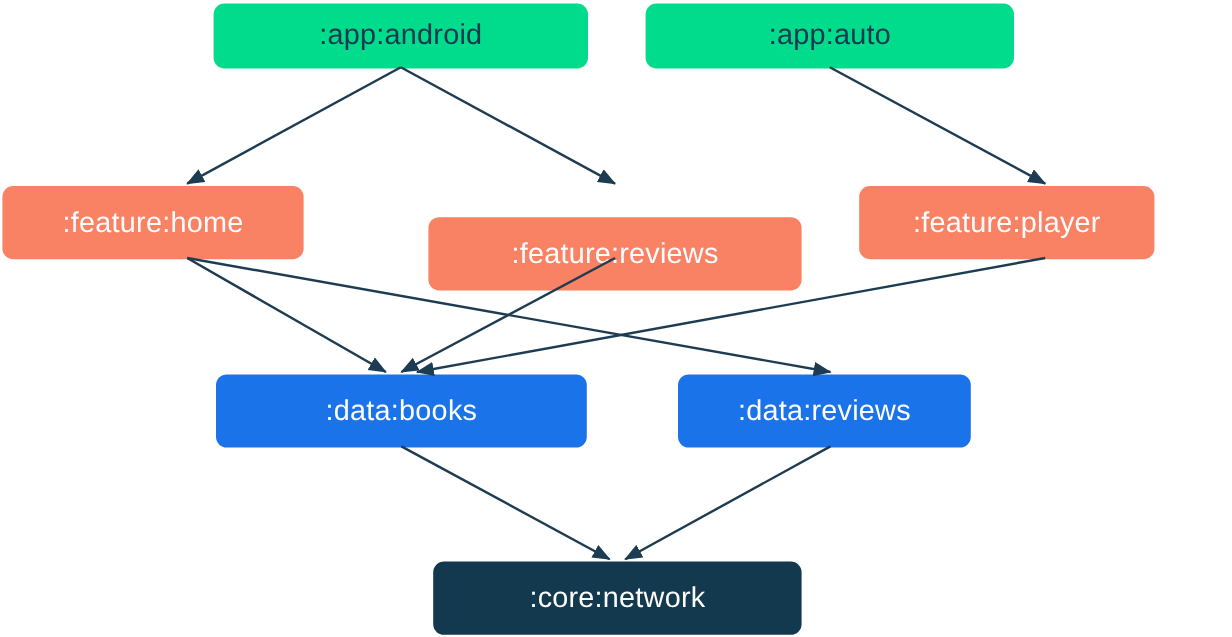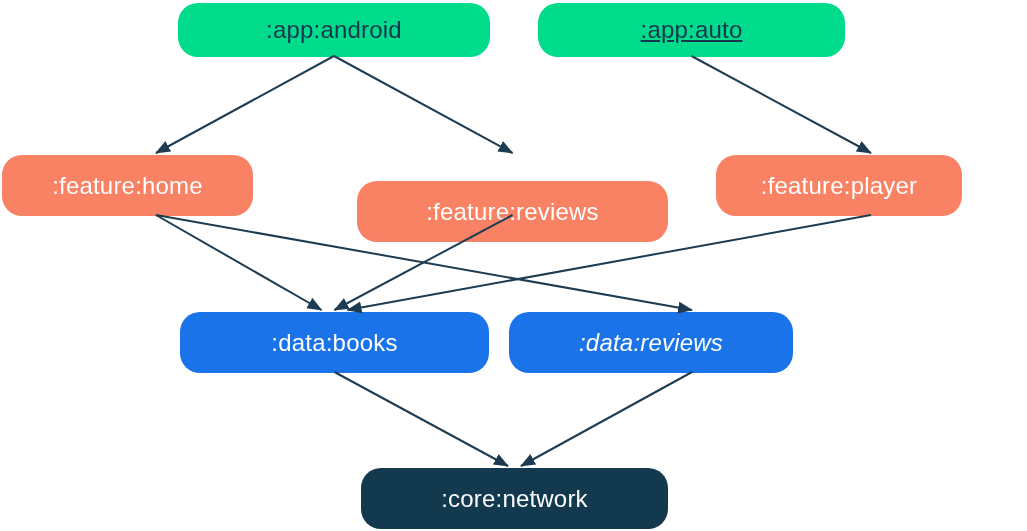--- a/index.html
+++ b/index.html
@@ -13,39 +13,39 @@
     width: 1027px;
     height: 531px;
     background: #ffffff;
     overflow: hidden;
   }
   .node {
     position: absolute;
     display: flex;
     align-items: center;
     justify-content: center;
-    border-radius: 20px;
+    border-radius: 9px;
     font-size: 24px;
     font-weight: 400;
     letter-spacing: 0.2px;
     z-index: 2;
     box-sizing: border-box;
   }
   .node-app     { background: var(--c-app, #00dc8b);     color: var(--c-text-dark, #16374f); }
   .node-feature { background: var(--c-feature, #f98164); color: var(--c-text-light, #fdfdfd); }
   .node-data    { background: var(--c-data, #1a73e8);    color: var(--c-text-light, #fdfdfd); }
   .node-core    { background: var(--c-core, #12394d);    color: var(--c-text-light, #fdfdfd); }
 
   #n-app-android     { left: 178px; top: 3px;   width: 312px; height: 54px; }
-  #n-app-auto        { left: 538px; top: 3px;   width: 307px; height: 54px; text-decoration: underline; }
+  #n-app-auto        { left: 538px; top: 3px;   width: 307px; height: 54px; }
   #n-feature-home    { left: 2px;   top: 155px; width: 251px; height: 61px; }
   #n-feature-reviews { left: 357px; top: 155px; width: 311px; height: 61px; margin-top: 26px; }
   #n-feature-player  { left: 716px; top: 155px; width: 246px; height: 61px; }
   #n-data-books      { left: 180px; top: 312px; width: 309px; height: 61px; }
-  #n-data-reviews    { left: 509px; top: 312px; width: 284px; height: 61px; font-style: italic; }
+  #n-data-reviews    { left: 565px; top: 312px; width: 244px; height: 61px; }
   #n-core-network    { left: 361px; top: 468px; width: 307px; height: 61px; }
 
   svg.edges {
     position: absolute;
     left: 0; top: 0;
     width: 1027px;
     height: 531px;
     z-index: 3;
     pointer-events: none;
   }

